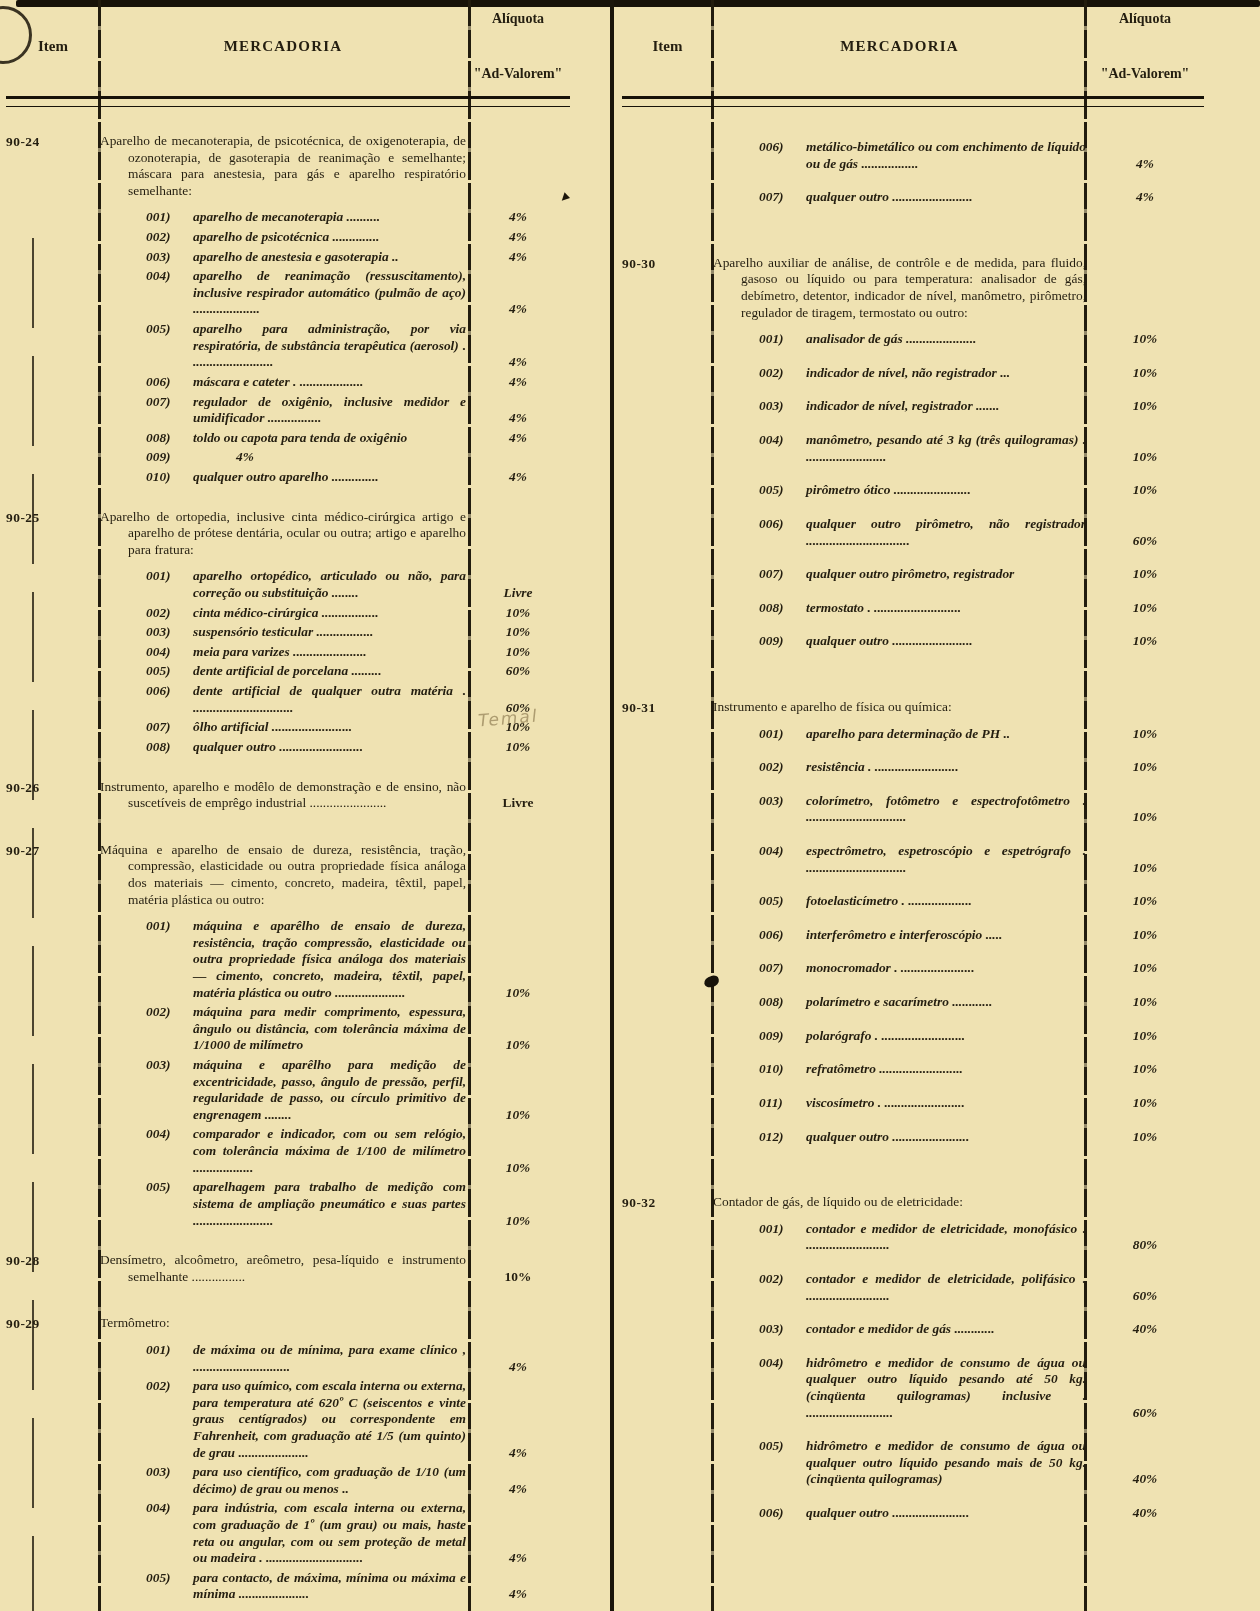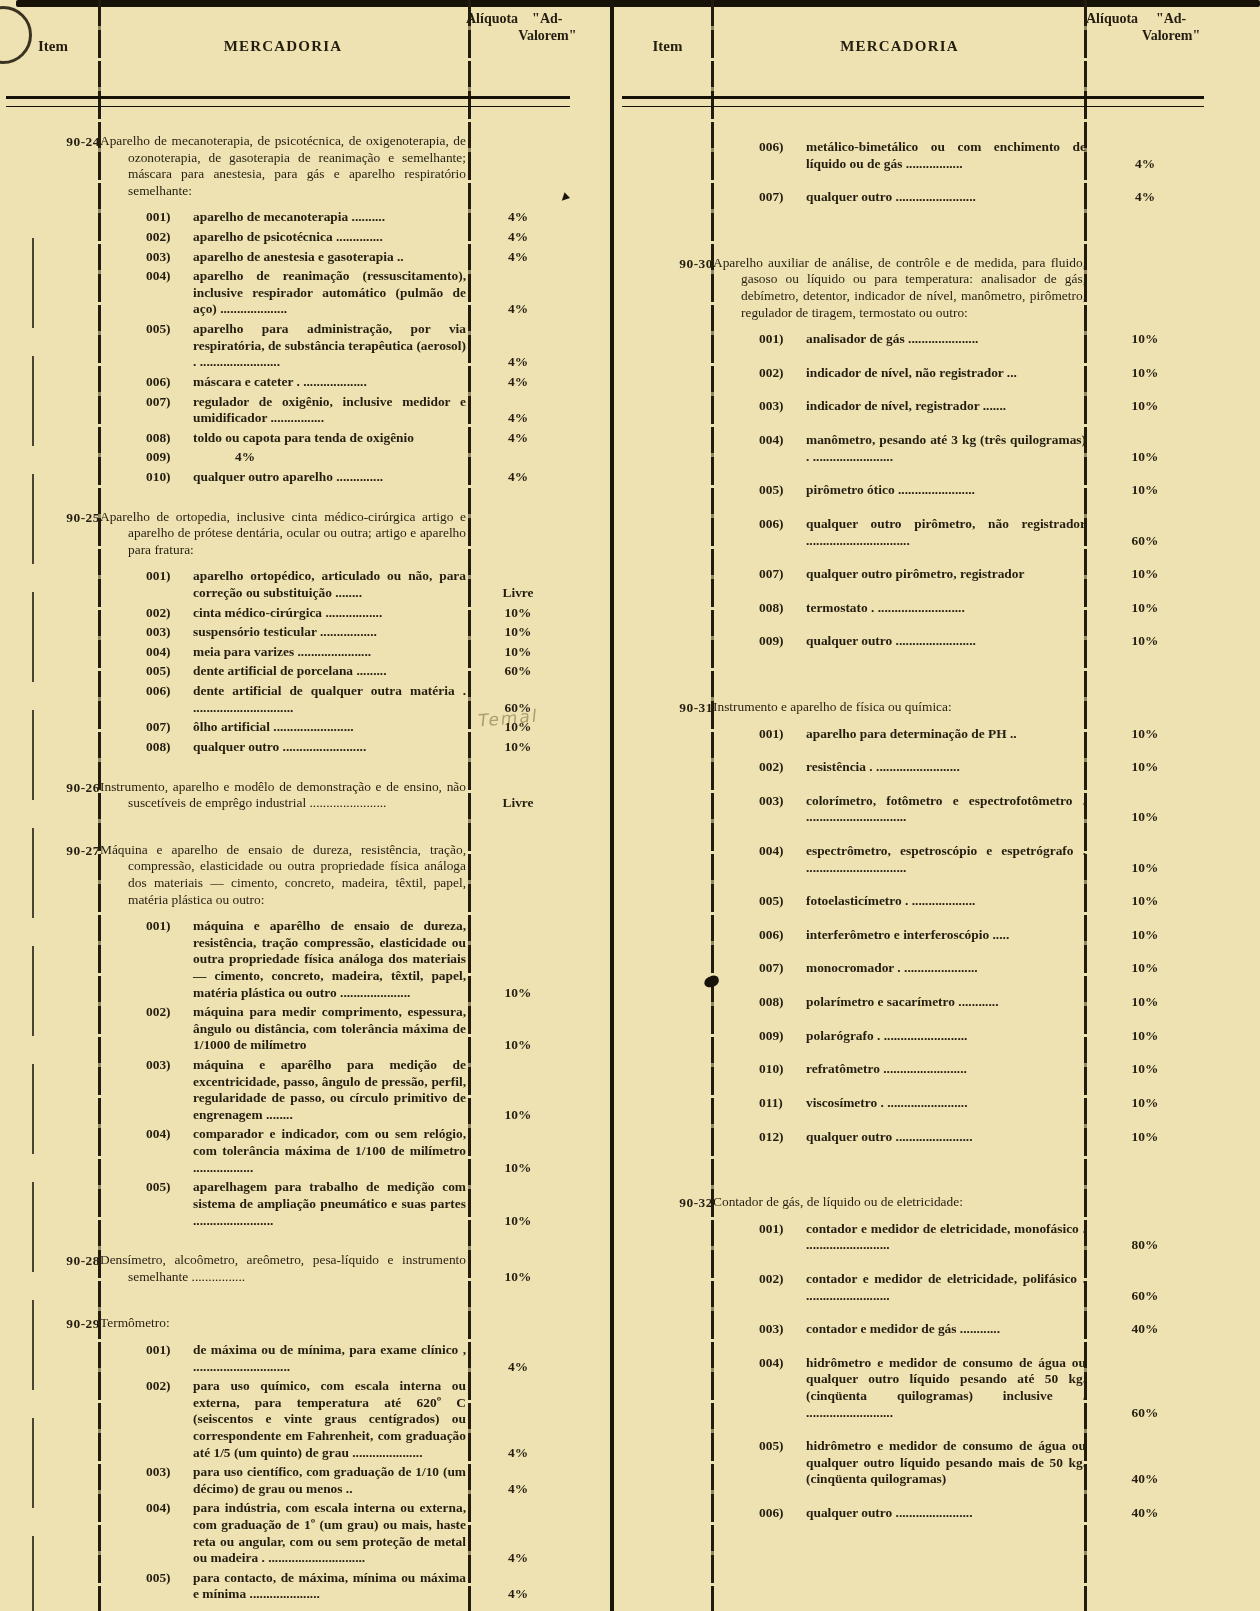--- a/index.html
+++ b/index.html
@@ -31,33 +31,33 @@
     font-size:17px;color:rgba(118,98,58,.55);transform:rotate(-5deg);letter-spacing:2px;}
   
   .col{position:absolute;top:0;font-size:13.4px;line-height:1.24;}
   .col-left{left:6px;width:564px;}
   .col-right{left:622px;width:582px;}
   .thead{display:grid;height:92px;align-items:center;}
   .col-left .thead{grid-template-columns:94px 366px 104px;}
   .col-right .thead{grid-template-columns:91px 373px 118px;}
   .th{text-align:center;font-weight:bold;font-size:15px;}
   .th-merc{letter-spacing:1.2px;}
-  .th-rate{display:flex;flex-direction:row;justify-content:space-between;height:72px;padding:4px 0;font-size:14px;}
+  .th-rate{display:flex;flex-direction:column;justify-content:space-between;height:72px;padding:4px 0;font-size:14px;}
   .tbody{padding-top:26px;}
   .col-right .tbody{padding-top:22px;}
   
   .sec{display:grid;margin-bottom:20px;}
   .col-left .sec{grid-template-columns:94px 470px;}
   .col-right .sec{grid-template-columns:91px 491px;}
   .col-right .sec{margin-bottom:32px;}
-  .item-cell{text-align:right;font-weight:bold;padding-top:1px;letter-spacing:.5px;}
+  .item-cell{text-align:left;font-weight:bold;padding-top:1px;letter-spacing:.5px;}
   .head-row{display:flex;margin-bottom:10px;}
   .head-text{flex:1;font-weight:normal;text-align:justify;padding-left:28px;text-indent:-28px;}
   .head-text:empty{padding:0;}
-  .entry{display:flex;margin-bottom:3px;padding-left:46px;}
+  .entry{display:flex;margin-bottom:3px;padding-left:46px;font-style:italic;}
   .col-right .entry{margin-bottom:17px;}
   .num{flex:0 0 47px;font-weight:bold;}
   .txt{flex:1;font-weight:bold;text-align:justify;}
   .rate{font-weight:bold;text-align:center;align-self:flex-end;white-space:nowrap;}
   .col-left .rate{flex:0 0 104px;}
   .col-right .rate{flex:0 0 118px;}
 </style>
 </head>
 <body>
 

